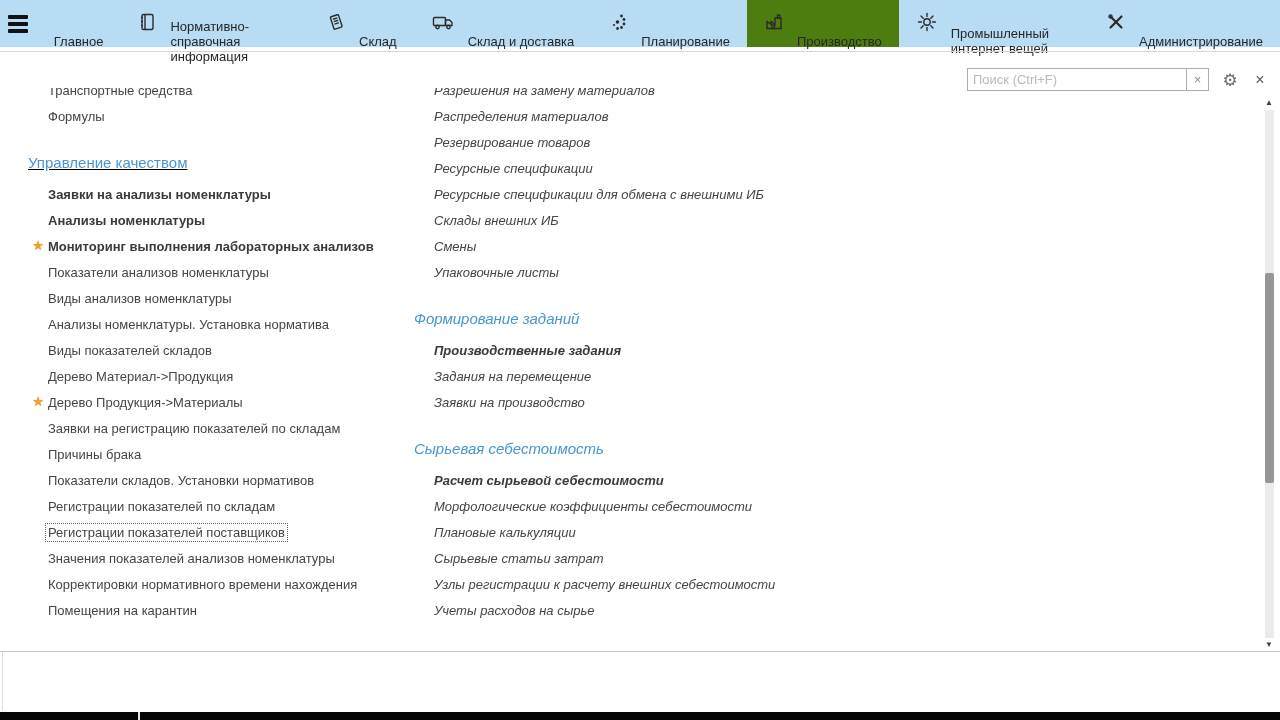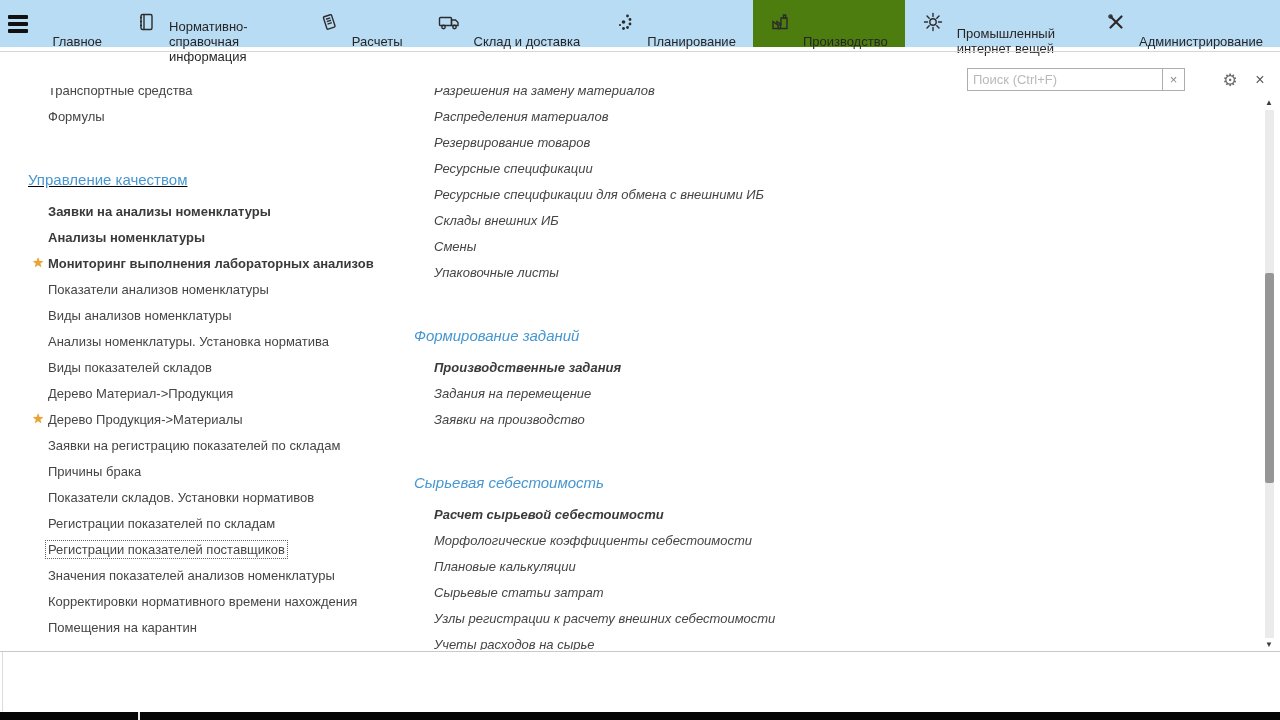--- a/index.html
+++ b/index.html
@@ -28,21 +28,21 @@
   .tab.twoline .lbl{max-width:152px;white-space:normal;}
   .tab.selected{background:#4d7c0f;}
   .tab svg{flex:0 0 auto;}
   .tabline{position:absolute;top:51px;left:0;width:1280px;height:1px;background:#d6d6d6;}
   
   .search-box{
     position:absolute;top:68px;left:967px;width:242px;height:23px;
     display:flex;box-sizing:border-box;
   }
   .search-input{
-    width:196px;height:23px;box-sizing:border-box;border:1px solid #adadad;
+    width:220px;height:23px;box-sizing:border-box;border:1px solid #adadad;
     font-family:inherit;font-size:13px;color:#444;padding:0 5px;outline:none;
   }
   .search-input::placeholder{color:#b9b9b9;}
   .search-clear{
     width:22px;height:23px;box-sizing:border-box;border:1px solid #adadad;border-left:none;
     display:flex;align-items:center;justify-content:center;
     font-size:13px;color:#8a8a8a;background:#fff;cursor:pointer;
   }
   .tool-gear{
     position:absolute;top:69px;left:1219px;width:22px;height:22px;
@@ -66,21 +66,21 @@
     padding-left:20px;position:relative;white-space:nowrap;cursor:pointer;
   }
   .mi .t{display:inline-block;line-height:15px;vertical-align:middle;}
   .mi.bold{font-weight:bold;color:#3a3a3a;}
   .mi .star{
     position:absolute;left:1px;top:0;width:18px;text-align:center;
     color:#efa32d;font-size:13px;text-shadow:0 0 1px #c87f18;
   }
   .mi.focused .t{outline:1px dotted #5f5f5f;padding:1px 2px;margin-left:-2px;}
   .hdr{
-    height:26px;line-height:26px;margin-top:38px;margin-bottom:5px;
+    height:26px;line-height:26px;margin-top:21px;margin-bottom:5px;
     font-size:15px;color:#4696d1;white-space:nowrap;cursor:default;
   }
   
   .sb-up{position:absolute;top:96px;left:1263px;width:12px;height:12px;
     display:flex;align-items:center;justify-content:center;font-size:8px;color:#3c3c3c;cursor:pointer;}
   .sb-down{position:absolute;top:638px;left:1263px;width:12px;height:12px;
     display:flex;align-items:center;justify-content:center;font-size:8px;color:#3c3c3c;cursor:pointer;}
   .sb-track{position:absolute;top:110px;left:1265px;width:9px;height:528px;background:#ebebeb;}
   .sb-thumb{position:absolute;top:163px;left:0;width:9px;height:210px;background:#969696;border-radius:2px;cursor:grab;}
   
@@ -122,21 +122,21 @@
     <span>
       <svg width="20" height="20" viewBox="0 0 20 20" fill="none" stroke="#2b2b2b" stroke-width="1.4">
         <g transform="rotate(-18 10 10)">
           <rect x="6" y="3.5" width="8.5" height="13" rx="1"></rect>
           <line x1="8" y1="6.5" x2="12.5" y2="6.5"></line>
             <line x1="8" y1="9" x2="12.5" y2="9"></line>
             <line x1="8" y1="11.5" x2="12.5" y2="11.5"></line>
         </g>
       </svg>
     </span>
-    <span class="lbl">Расчеты</span>
+    <span class="lbl">Склад</span>
   </div>
 
   <div class="tab">
     <span>
       <svg width="24" height="20" viewBox="0 0 24 20" fill="none" stroke="#2b2b2b" stroke-width="1.4">
         <rect x="2.5" y="5.5" width="12" height="8" rx="1"></rect>
         <path d="M14.5 8 h4 l2.5 2.5 v3 h-6.5 z"></path>
         <circle cx="6.5" cy="15" r="1.7"></circle>
           <circle cx="17.5" cy="15" r="1.7"></circle>
       </svg>

